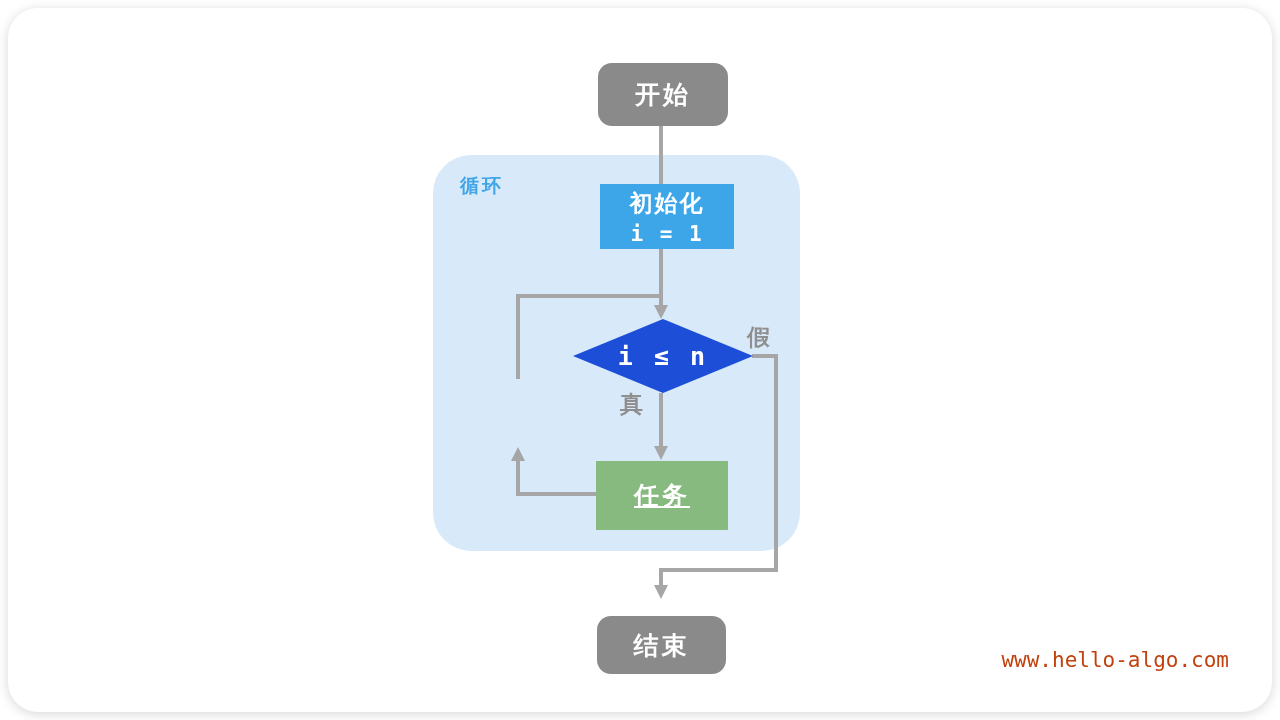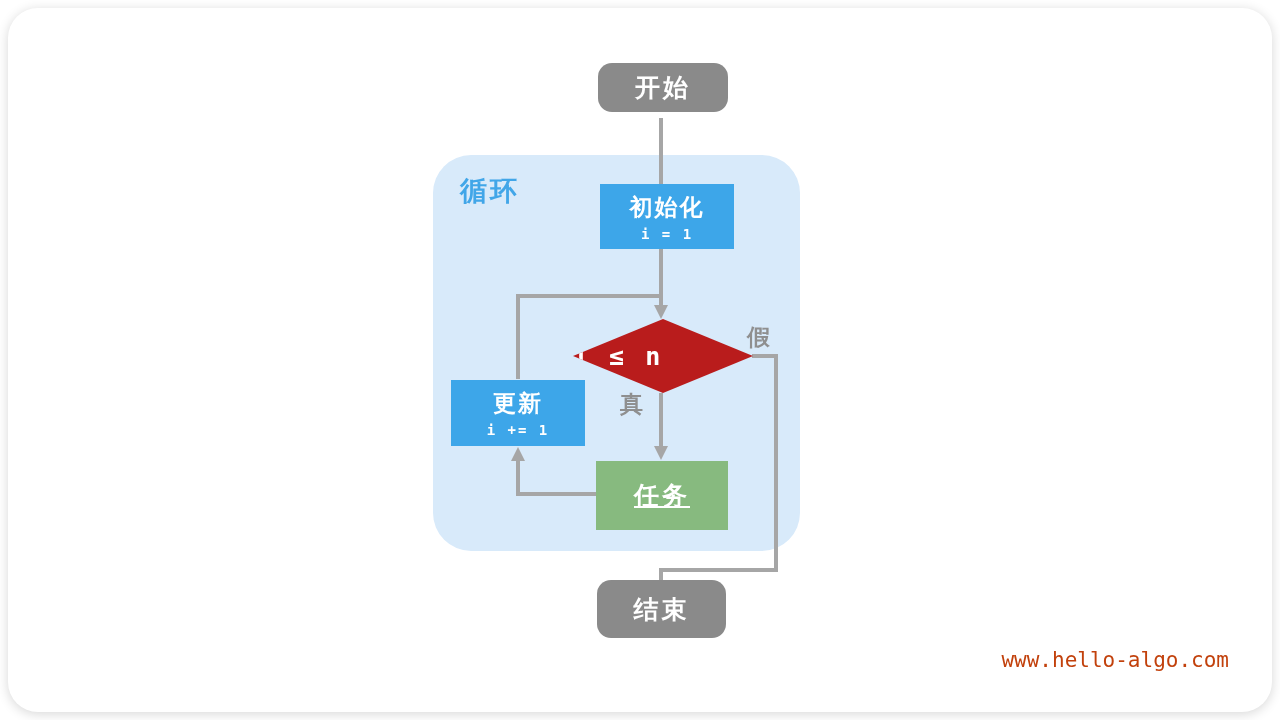--- a/index.html
+++ b/index.html
@@ -2,44 +2,44 @@
 <html><head>
 <meta charset="utf-8">
 <style>
   html,body{margin:0;padding:0;background:#ffffff;}
   body{font-family:"Liberation Sans",sans-serif;}
   .stage{position:relative;width:1280px;height:720px;background:#ffffff;overflow:hidden;}
   .card{position:absolute;left:8px;top:8px;right:8px;bottom:8px;background:#ffffff;
         border-radius:30px;box-shadow:0 2px 12px rgba(0,0,0,0.16);}
   .loop-region{position:absolute;left:425px;top:147px;width:367px;height:396px;
         background:#d8eafa;border-radius:38px;z-index:1;}
-  .loop-label{position:absolute;left:27px;top:18px;color:#41a6e8;font-size:27px;
+  .loop-label{position:absolute;left:27px;top:18px;color:#41a6e8;font-size:19px;
         font-weight:700;letter-spacing:3px;}
   .connectors{position:absolute;left:0;top:0;width:1280px;height:720px;z-index:2;pointer-events:none;}
   .node{position:absolute;display:flex;flex-direction:column;align-items:center;
         justify-content:center;color:#ffffff;font-weight:700;z-index:3;box-sizing:border-box;}
   .terminal{background:#8a8a8a;border-radius:14px;font-size:25px;letter-spacing:3px;}
   .process{background:#3da6e9;font-size:23px;letter-spacing:2px;}
   .task{background:#87ba7f;font-size:25px;letter-spacing:3px;text-decoration:underline;}
-  .code{font-family:"DejaVu Sans Mono","Liberation Mono",monospace;font-size:14px;
+  .code{font-family:"DejaVu Sans Mono","Liberation Mono",monospace;font-size:21px;
         font-weight:700;letter-spacing:2px;margin-top:3px;}
-  .diamond{position:absolute;left:565px;top:311px;width:180px;height:74px;background:#b91c1c;
+  .diamond{position:absolute;left:565px;top:311px;width:180px;height:74px;background:#1d4ed8;
         clip-path:polygon(50% 0,100% 50%,50% 100%,0 50%);display:flex;align-items:center;
-        justify-content:flex-start;color:#fff;font-family:"DejaVu Sans Mono","Liberation Mono",monospace;
+        justify-content:center;color:#fff;font-family:"DejaVu Sans Mono","Liberation Mono",monospace;
         font-weight:700;font-size:25px;letter-spacing:3px;z-index:3;}
   .edge-label{position:absolute;color:#8f8f8f;font-size:23px;font-weight:700;z-index:4;}
   .true-label{left:612px;top:381px;}
   .false-label{left:739px;top:314px;}
   .watermark{position:absolute;right:43px;bottom:40px;color:#c2410c;
         font-family:"DejaVu Sans Mono","Liberation Mono",monospace;font-size:21px;z-index:4;}
-  #node-start{left:590px;top:55px;width:130px;height:49px;}
+  #node-start{left:590px;top:55px;width:130px;height:63px;}
   #node-init{left:592px;top:176px;width:134px;height:65px;}
   #node-update{left:443px;top:372px;width:134px;height:66px;}
   #node-task{left:588px;top:453px;width:132px;height:69px;}
-  #node-end{left:589px;top:572px;width:129px;height:58px;}
+  #node-end{left:589px;top:608px;width:129px;height:58px;}
 </style>
 </head>
 <body>
 
 <div class="stage">
   <div class="card">
 
     <div class="loop-region">
       <span class="loop-label">循环</span>
     </div>
@@ -67,24 +67,20 @@
 
     <div id="node-init" class="node process">
       <span>初始化</span>
       <span class="code">i = 1</span>
     </div>
 
     <div class="diamond">
       <span>i ≤ n</span>
     </div>
 
-    <div id="node-update" class="node process">
-      <span>更新</span>
-      <span class="code">i += 1</span>
-    </div>
 
     <div id="node-task" class="node task">
       <span>任务</span>
     </div>
 
     <div id="node-end" class="node terminal">
       <span>结束</span>
     </div>
 
     <span class="edge-label true-label">真</span>

